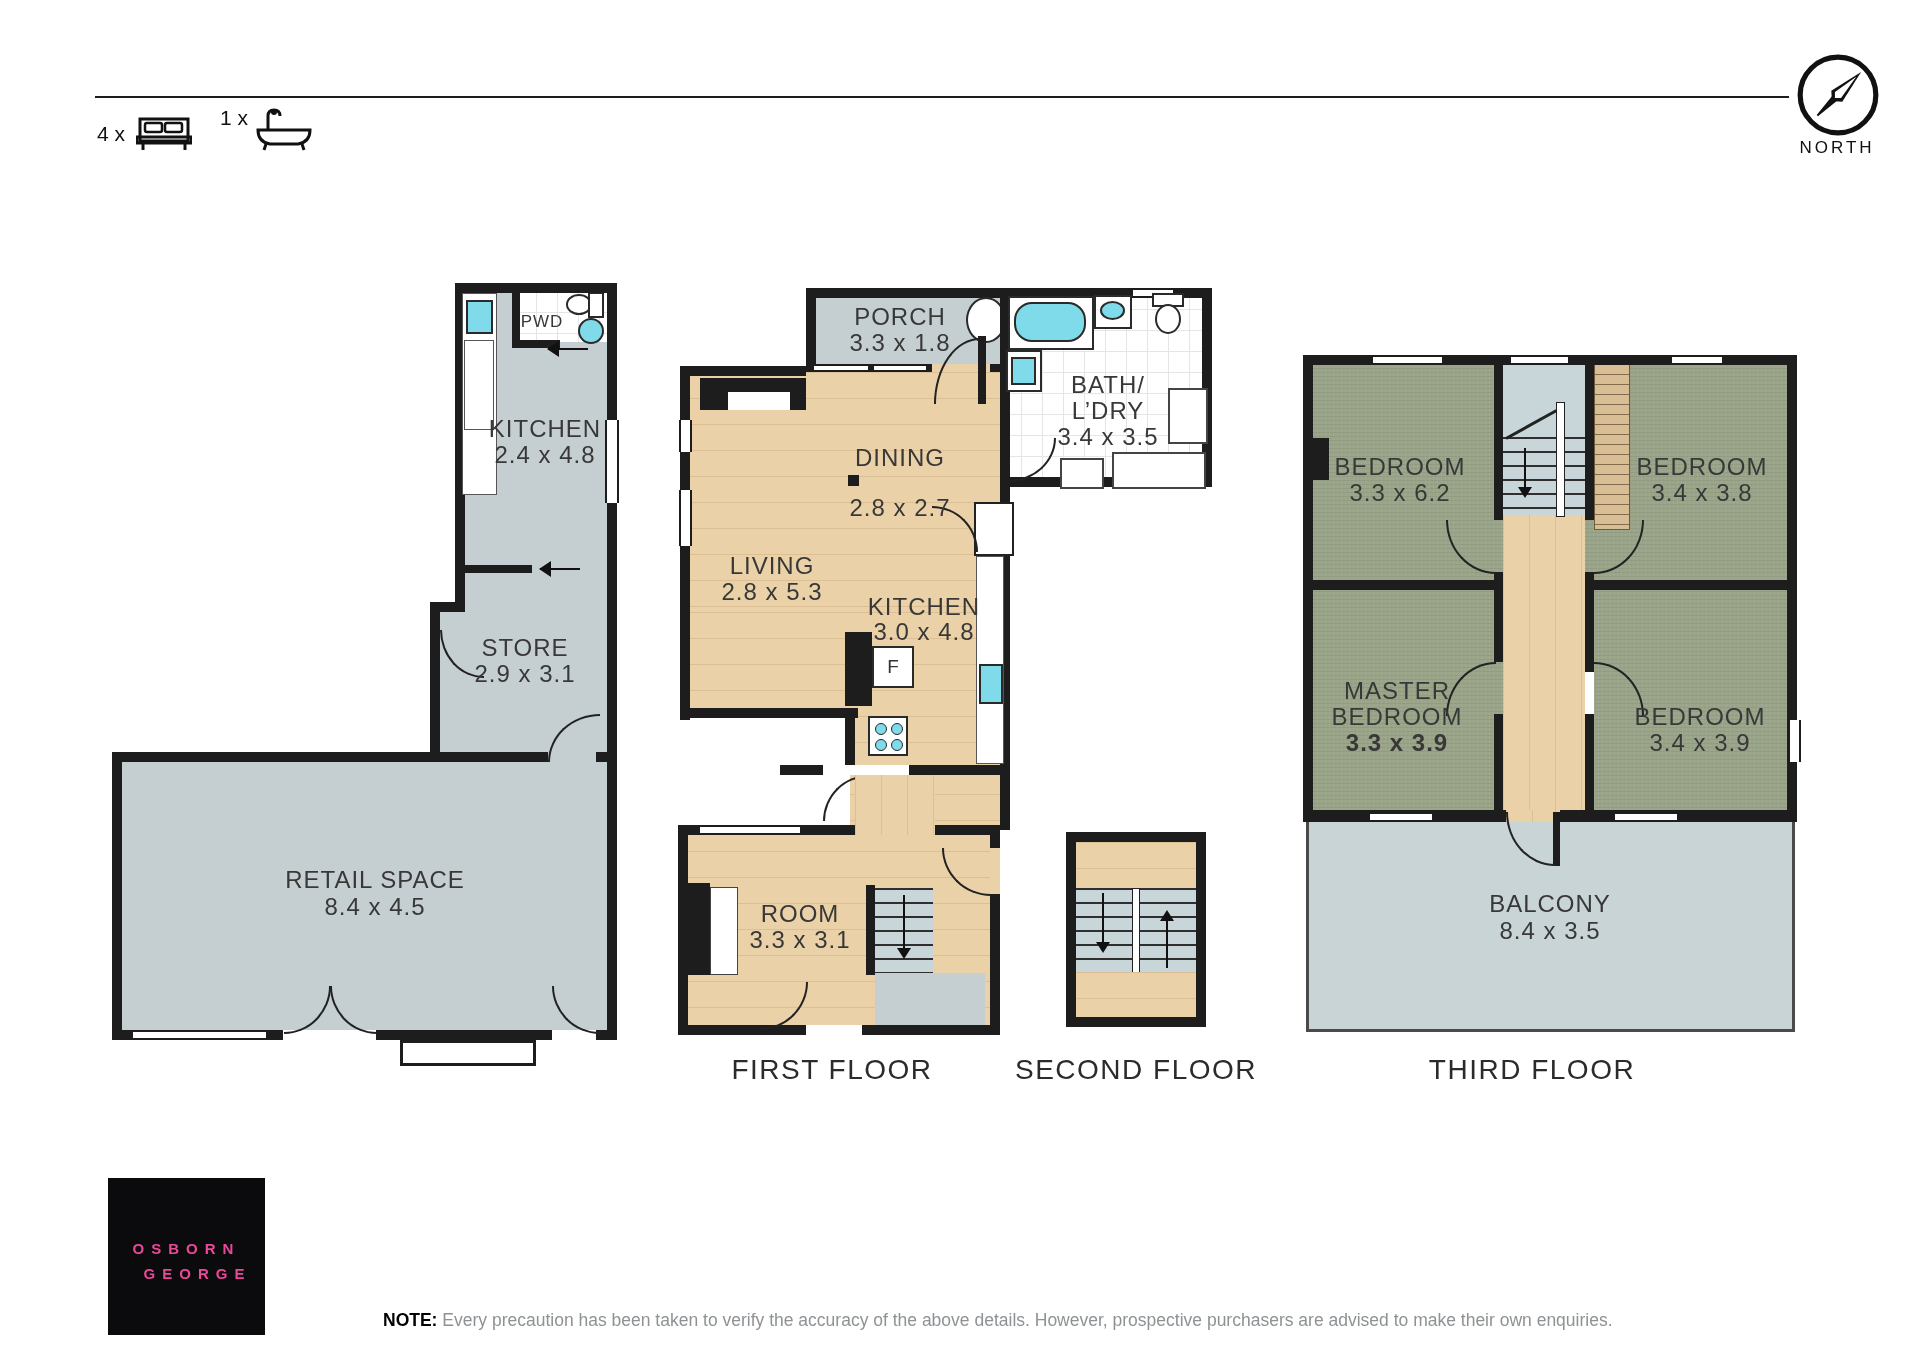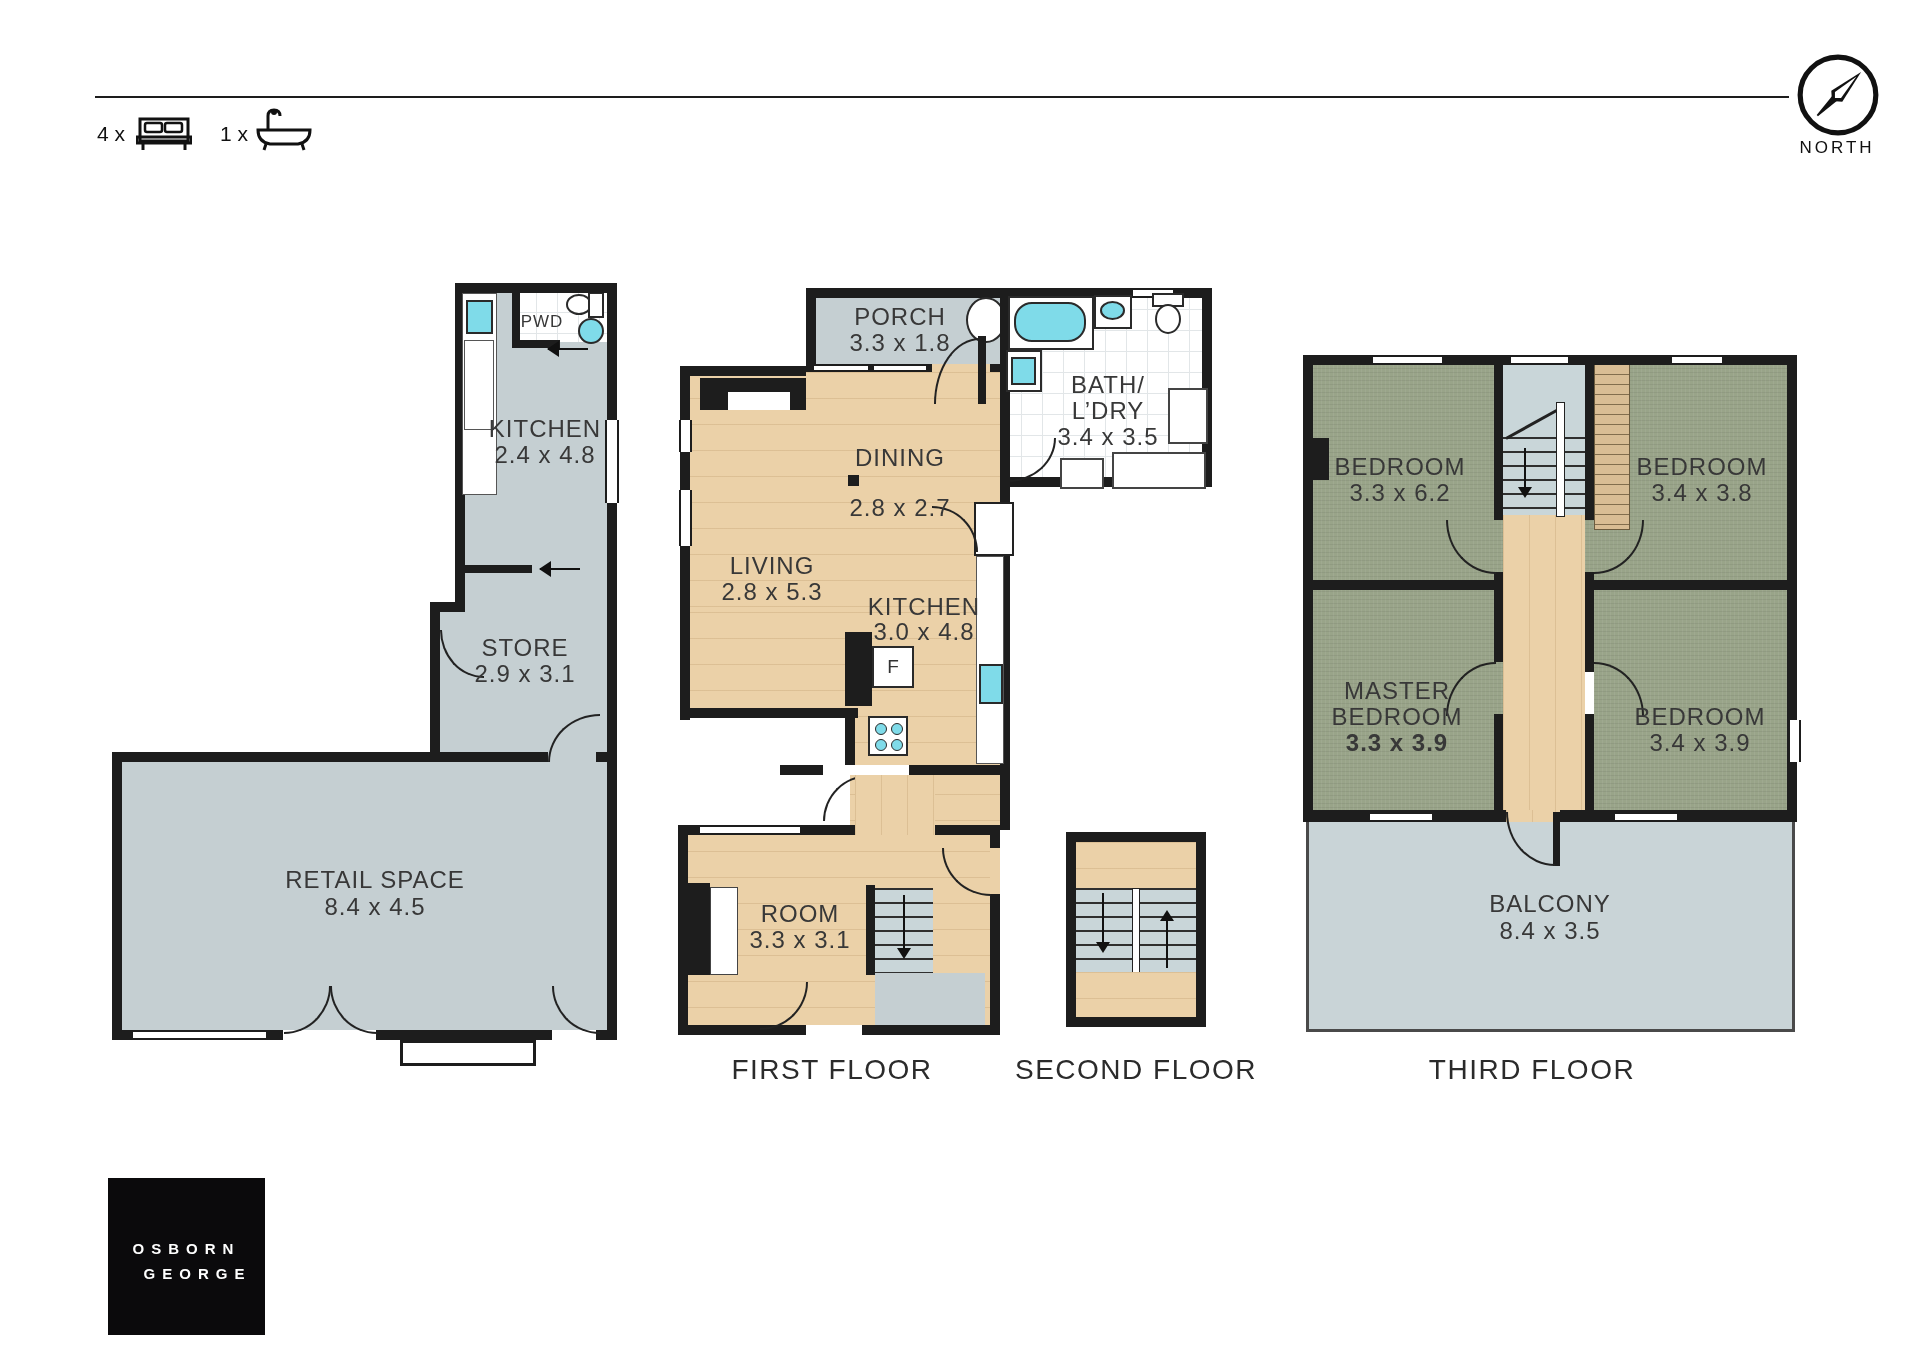--- a/index.html
+++ b/index.html
@@ -50,21 +50,21 @@
   .wardrobe{position:absolute;background-color:#d9bd94;border:1px solid #6b5b3e;
         background-image:repeating-linear-gradient(180deg, rgba(60,45,20,.55) 0 1px, transparent 1px 10px);}
   .diag{position:absolute;height:3px;background:#222;transform-origin:left center;}
   .railv{position:absolute;background:#fff;border:1px solid #222;}
   
   .burners{position:absolute;display:grid;grid-template-columns:1fr 1fr;gap:4px;padding:5px;box-sizing:border-box;
            background:#fff;border:2px solid #2a2a2a;}
   .burners span{width:10px;height:10px;border-radius:50%;background:#7fdbe9;border:1px solid #2a2a2a;}
   
   #logo{position:absolute;left:108px;top:1178px;width:157px;height:157px;background:#0b0a0c;}
-  #logo div{position:relative;color:#ffffff;font-size:15px;font-weight:bold;letter-spacing:7px;text-align:center;}
+  #logo div{position:relative;color:#ec4899;font-size:15px;font-weight:bold;letter-spacing:7px;text-align:center;}
   #logo .l1{top:62px;}
   #logo .l2{top:70px;text-indent:22px;}
   #note{position:absolute;left:383px;top:1310px;width:1260px;font-size:17.5px;color:#8e9294;}
   #note b{color:#000;}
   #compass-lbl{position:absolute;left:1787px;top:138px;width:100px;text-align:center;font-size:17px;
                letter-spacing:3px;color:#111;}
 </style>
 </head>
 <body>
 
@@ -74,21 +74,21 @@
 
   <div class="cnt-label" style="left:97px;top:122px;">4 x</div>
   <svg class="abs" style="left:136px;top:113px;" width="56" height="38" viewBox="0 0 56 38">
     <rect x="4" y="6" width="48" height="22" fill="none" stroke="#111" stroke-width="3"></rect>
     <rect x="9" y="10" width="17" height="9" rx="2" fill="none" stroke="#111" stroke-width="2.5"></rect>
     <rect x="29" y="10" width="17" height="9" rx="2" fill="none" stroke="#111" stroke-width="2.5"></rect>
     <rect x="1" y="24" width="54" height="6" fill="none" stroke="#111" stroke-width="3"></rect>
     <line x1="7" y1="30" x2="7" y2="37" stroke="#111" stroke-width="3"></line>
     <line x1="49" y1="30" x2="49" y2="37" stroke="#111" stroke-width="3"></line>
   </svg>
-  <div class="cnt-label" style="left:220px;top:122px;">1 x</div>
+  <div class="cnt-label" style="left:220px;top:106px;">1 x</div>
   <svg class="abs" style="left:254px;top:108px;" width="60" height="44" viewBox="0 0 60 44">
     <path d="M4 22 L56 22 Q56 34 44 36 L16 36 Q4 34 4 22 Z" fill="none" stroke="#111" stroke-width="3"></path>
     <line x1="12" y1="36" x2="10" y2="42" stroke="#111" stroke-width="3"></line>
     <line x1="48" y1="36" x2="50" y2="42" stroke="#111" stroke-width="3"></line>
     <path d="M14 22 L14 8 Q14 2 20 2 Q26 2 26 8" fill="none" stroke="#111" stroke-width="3"></path>
     <circle cx="20" cy="4" r="3" fill="#111"></circle>
   </svg>
 
   <svg class="abs" style="left:1795px;top:52px;" width="86" height="86" viewBox="0 0 100 100">
     <circle cx="50" cy="50" r="44" fill="#fff" stroke="#111" stroke-width="6"></circle>
@@ -324,14 +324,15 @@
   <div class="room-label" style="left:1460px;top:917px;width:180px;">8.4 x 3.5</div>
 
   <div class="floor-title" style="left:692px;top:1054px;width:280px;">FIRST FLOOR</div>
   <div class="floor-title" style="left:996px;top:1054px;width:280px;">SECOND FLOOR</div>
   <div class="floor-title" style="left:1392px;top:1054px;width:280px;">THIRD FLOOR</div>
 
   <div id="logo">
     <div class="l1">OSBORN</div>
     <div class="l2">GEORGE</div>
   </div>
+  <div id="note"><b>NOTE:</b><span> Every precaution has been taken to verify the accuracy of the above details. However, prospective purchasers are advised to make their own enquiries.</span></div>
 
 </div>
 
 </body></html>

